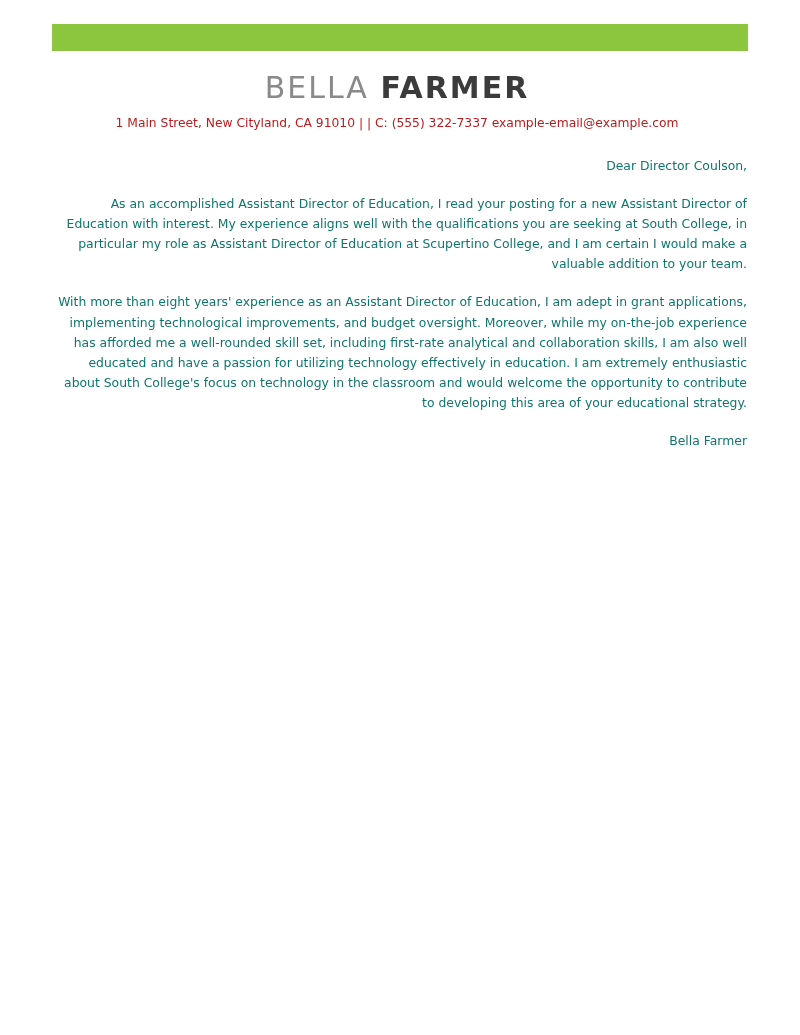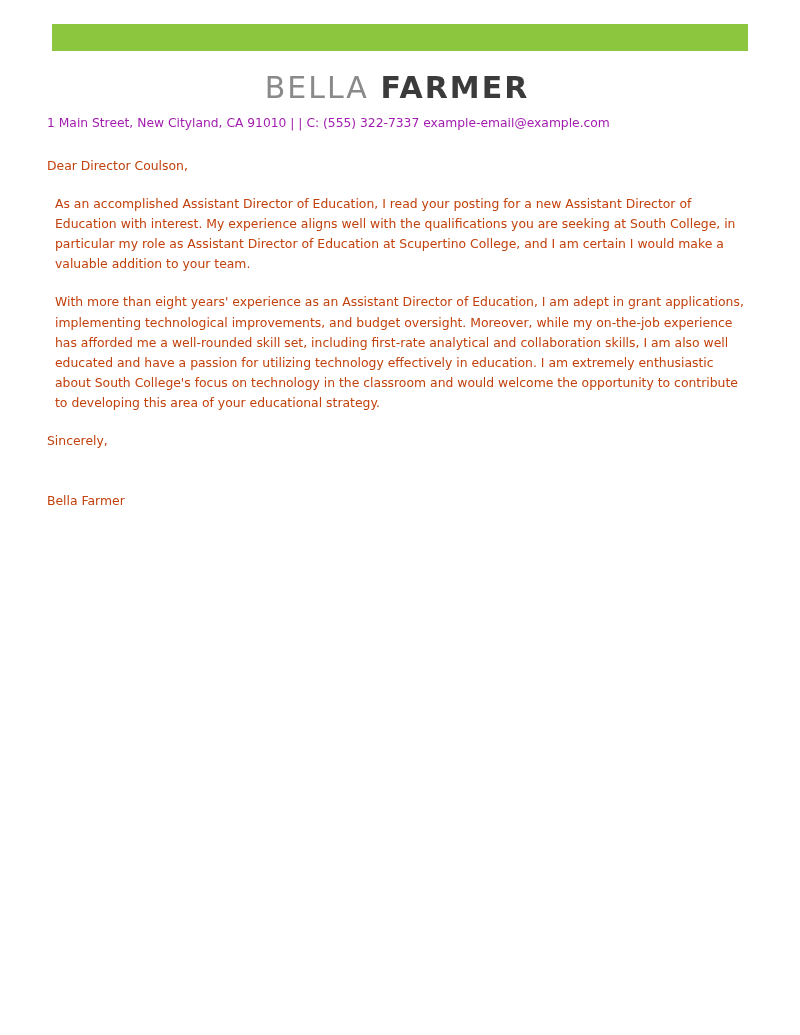--- a/index.html
+++ b/index.html
@@ -47,31 +47,31 @@
     color: #8a8a8a;
     font-weight: normal;
     letter-spacing: 2px;
   }
   .name-last {
     color: #3b3b3b;
     font-weight: bold;
     letter-spacing: 2px;
   }
   .contact-line {
-    text-align: left;
+    text-align: center;
     font-size: 12.3px;
-    color: #a21caf;
+    color: #b91c1c;
     margin-bottom: 26px;
     white-space: nowrap;
   }
   .body-text {
     font-size: 12.4px;
     line-height: 1.62;
-    color: #c2410c;
-    text-align: left;
+    color: #0f766e;
+    text-align: right;
   }
   .salutation {
     margin: 0 0 18px 0;
   }
   .para {
     margin: 0 0 18px 8px;
   }
   .closing-thanks {
     margin: 0 0 16px 0;
   }
@@ -94,18 +94,17 @@
     <div class="name-line">
       <span class="name-first">BELLA</span><span class="name-first">&nbsp;</span><span class="name-last">FARMER</span>
     </div>
 
     <div class="contact-line">1 Main Street, New Cityland, CA 91010 | | C: (555) 322-7337 example-email@example.com</div>
 
     <div class="body-text">
       <p class="salutation">Dear Director Coulson,</p>
       <p class="para">As an accomplished Assistant Director of Education, I read your posting for a new Assistant Director of Education with interest. My experience aligns well with the qualifications you are seeking at South College, in particular my role as Assistant Director of Education at Scupertino College, and I am certain I would make a valuable addition to your team.</p>
       <p class="para">With more than eight years' experience as an Assistant Director of Education, I am adept in grant applications, implementing technological improvements, and budget oversight. Moreover, while my on-the-job experience has afforded me a well-rounded skill set, including first-rate analytical and collaboration skills, I am also well educated and have a passion for utilizing technology effectively in education. I am extremely enthusiastic about South College's focus on technology in the classroom and would welcome the opportunity to contribute to developing this area of your educational strategy.</p>
-      <p class="closing-sincerely">Sincerely,</p>
       <p class="signature">Bella Farmer</p>
     </div>
 
   </div>
 </div>
 
 </body></html>

